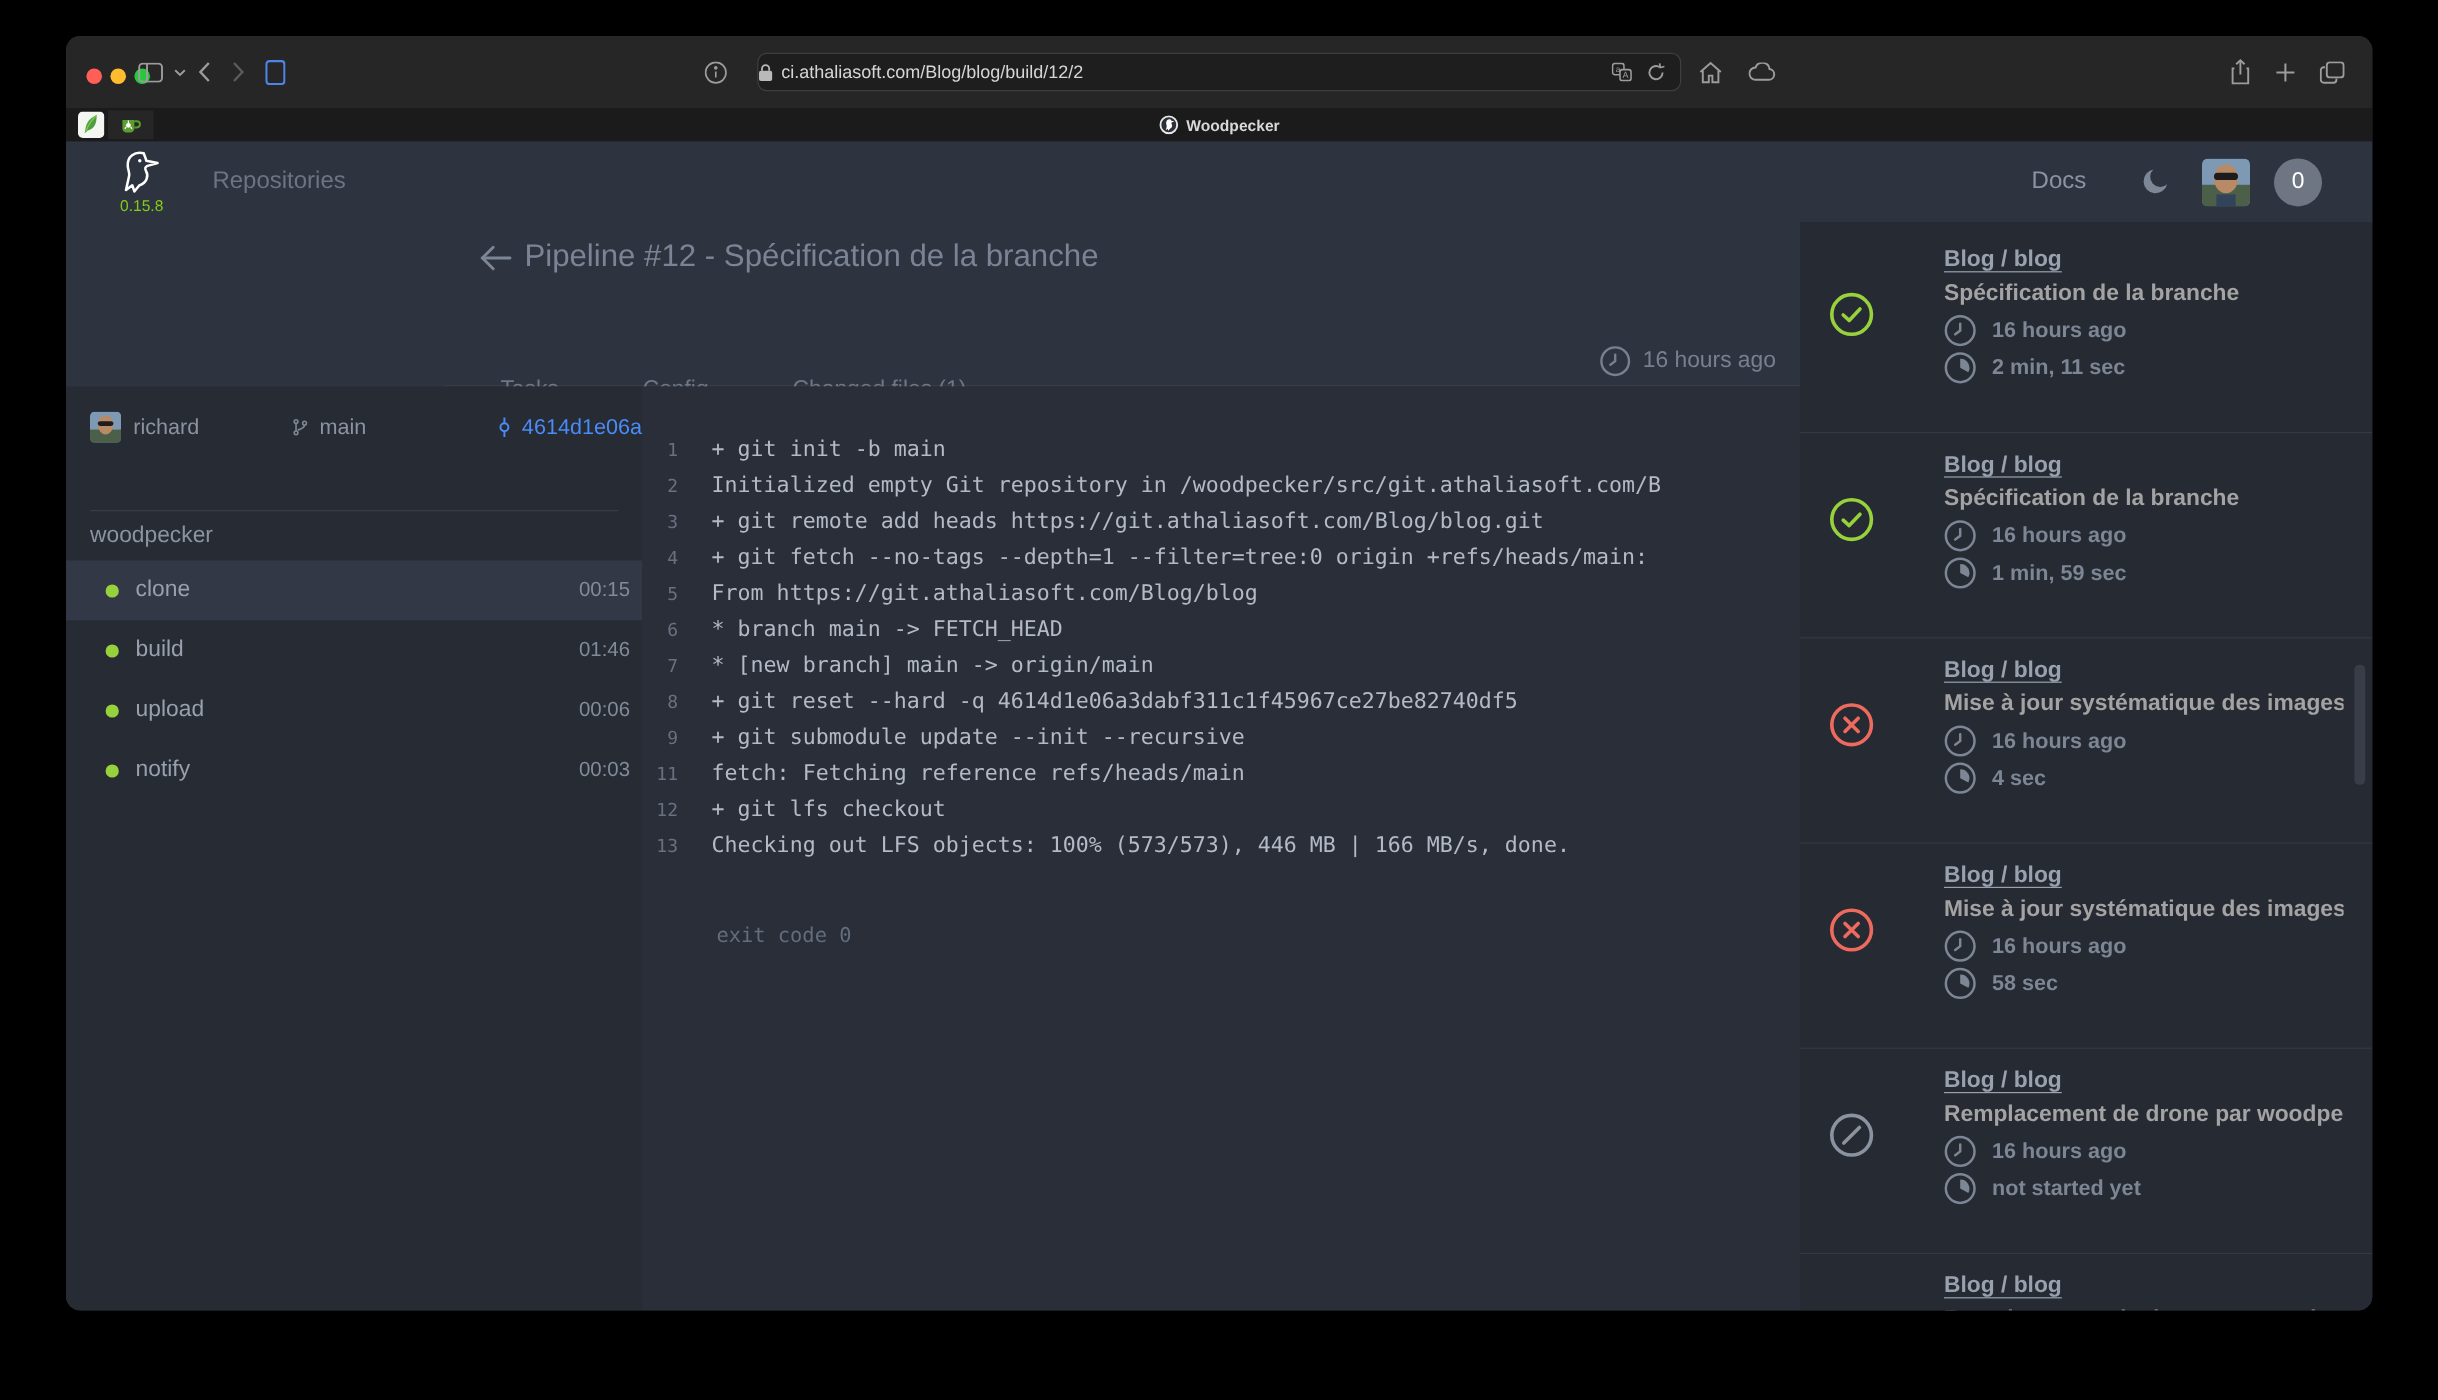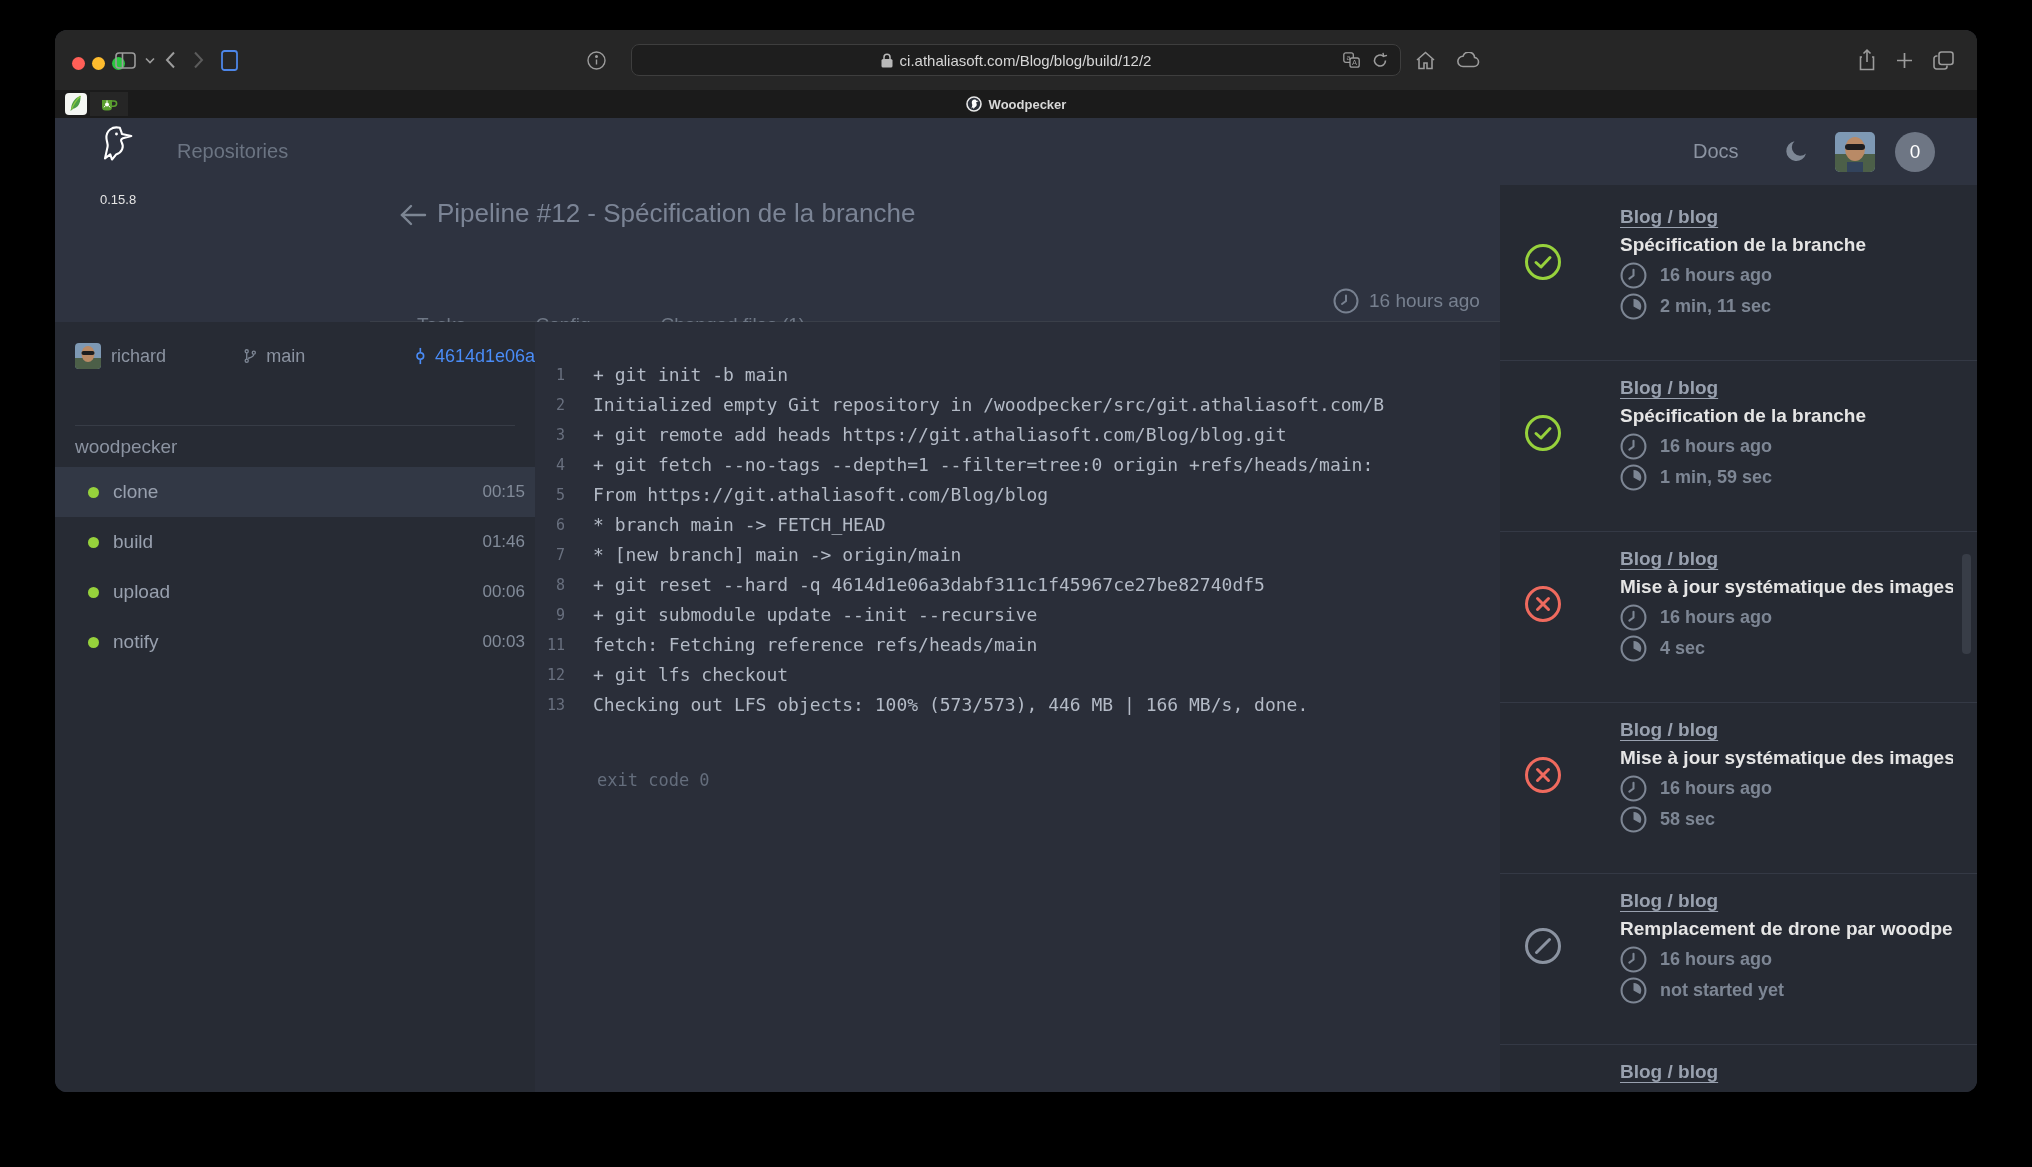--- a/index.html
+++ b/index.html
@@ -15,33 +15,33 @@
   body{background:#000;font-family:"Liberation Sans","DejaVu Sans",sans-serif;}
   .stage{position:relative;width:2032px;height:1167px;background:#000;overflow:hidden;}
   .win{position:absolute;left:55px;top:30px;width:1922px;height:1062px;background:var(--main);
        border-radius:12px;overflow:hidden;}
 
   
   .titlebar{position:absolute;left:0;top:0;width:100%;height:60px;background:var(--chrome);}
   .tlight{position:absolute;top:27px;width:13px;height:13px;border-radius:50%;}
   .chrome-btn{position:absolute;top:14px;height:32px;display:flex;align-items:center;justify-content:center;color:var(--chrome-ic);}
   .urlfield{position:absolute;left:576px;top:14px;width:770px;height:32px;background:var(--field);
-            border:1px solid var(--field-border);border-radius:8px;display:flex;align-items:center;justify-content:center;
+            border:1px solid var(--field-border);border-radius:8px;display:flex;align-items:center;justify-content:flex-start;
             color:#d6d6d6;font-size:15px;gap:7px;}
   .urlfield .side-ic{position:absolute;top:0;height:30px;display:flex;align-items:center;color:var(--chrome-ic);}
   .tabstrip{position:absolute;left:0;top:60px;width:100%;height:28px;background:var(--tabstrip);}
   .pintab{position:absolute;top:2px;height:24px;display:flex;align-items:center;justify-content:center;}
   .pintab2{background:#262626;border-radius:0;width:38px;}
   .activetab{position:absolute;top:0;left:0;width:100%;height:28px;display:flex;align-items:center;justify-content:center;gap:7px;
              color:#d8d8d8;font-size:13px;font-weight:bold;}
 
   
   .navbar{position:absolute;left:0;top:88px;width:100%;height:67px;background:var(--main);}
   .logo{position:absolute;left:38px;top:5px;width:46px;height:44px;}
-  .version{position:absolute;left:45px;top:46px;font-size:13px;color:#e5e5e5;margin-top:28px;}
+  .version{position:absolute;left:45px;top:46px;font-size:13px;color:#84cc16;}
   .nav-repos{position:absolute;left:122px;top:0;height:67px;display:flex;align-items:center;font-size:20px;color:#6b7482;cursor:pointer;}
   .nav-docs{position:absolute;left:1638px;top:0;height:67px;display:flex;align-items:center;font-size:20px;color:#8b93a1;cursor:pointer;}
   .moon-btn{position:absolute;left:1722px;top:13px;width:40px;height:40px;display:flex;align-items:center;justify-content:center;}
   .avatar38{position:absolute;left:1780px;top:14px;width:40px;height:40px;border-radius:5px;overflow:hidden;}
   .badge0{position:absolute;left:1840px;top:14px;width:40px;height:40px;border-radius:50%;background:#6e7684;
           display:flex;align-items:center;justify-content:center;color:#fff;font-size:19px;}
 
   
   .back-arrow{position:absolute;left:343px;top:170px;width:30px;height:30px;cursor:pointer;}
   .pipe-title{position:absolute;left:382px;top:168px;font-size:26px;color:#7b8495;}
@@ -76,21 +76,21 @@
   
   .sidebar{position:absolute;left:1445px;top:155px;width:477px;height:907px;background:var(--side);overflow:hidden;font-weight:bold;}
   .build{position:relative;height:171px;border-bottom:1px solid #343945;padding:14px 24px 0 120px;cursor:pointer;}
   .build:last-of-type{border-bottom:none;}
   .scircle{position:absolute;left:24px;top:53px;width:38px;height:38px;}
   .sicon{display:none;width:38px;height:38px;}
   .st-success .sicon-success{display:block;}
   .st-failure .sicon-failure{display:block;}
   .st-skipped .sicon-skipped{display:block;}
   .build-repo{display:inline-block;font-size:19px;color:#99a1af;text-decoration:underline;text-underline-offset:4px;line-height:26px;}
-  .build-msg{font-size:19px;color:#e5e5e5;line-height:30px;white-space:nowrap;overflow:hidden;}
+  .build-msg{font-size:19px;color:#a3a3a3;line-height:30px;white-space:nowrap;overflow:hidden;}
   .build-meta{display:flex;align-items:center;gap:13px;height:31px;color:#7d8694;font-size:18px;}
   .build-meta:first-of-type{margin-top:9px;}
   .scrollthumb{position:absolute;left:1907px;top:524px;width:9px;height:100px;border-radius:4px;background:#383d47;}
 
   svg{display:block;}
 </style>
 </head>
 <body>
 
 <div class="stage">

